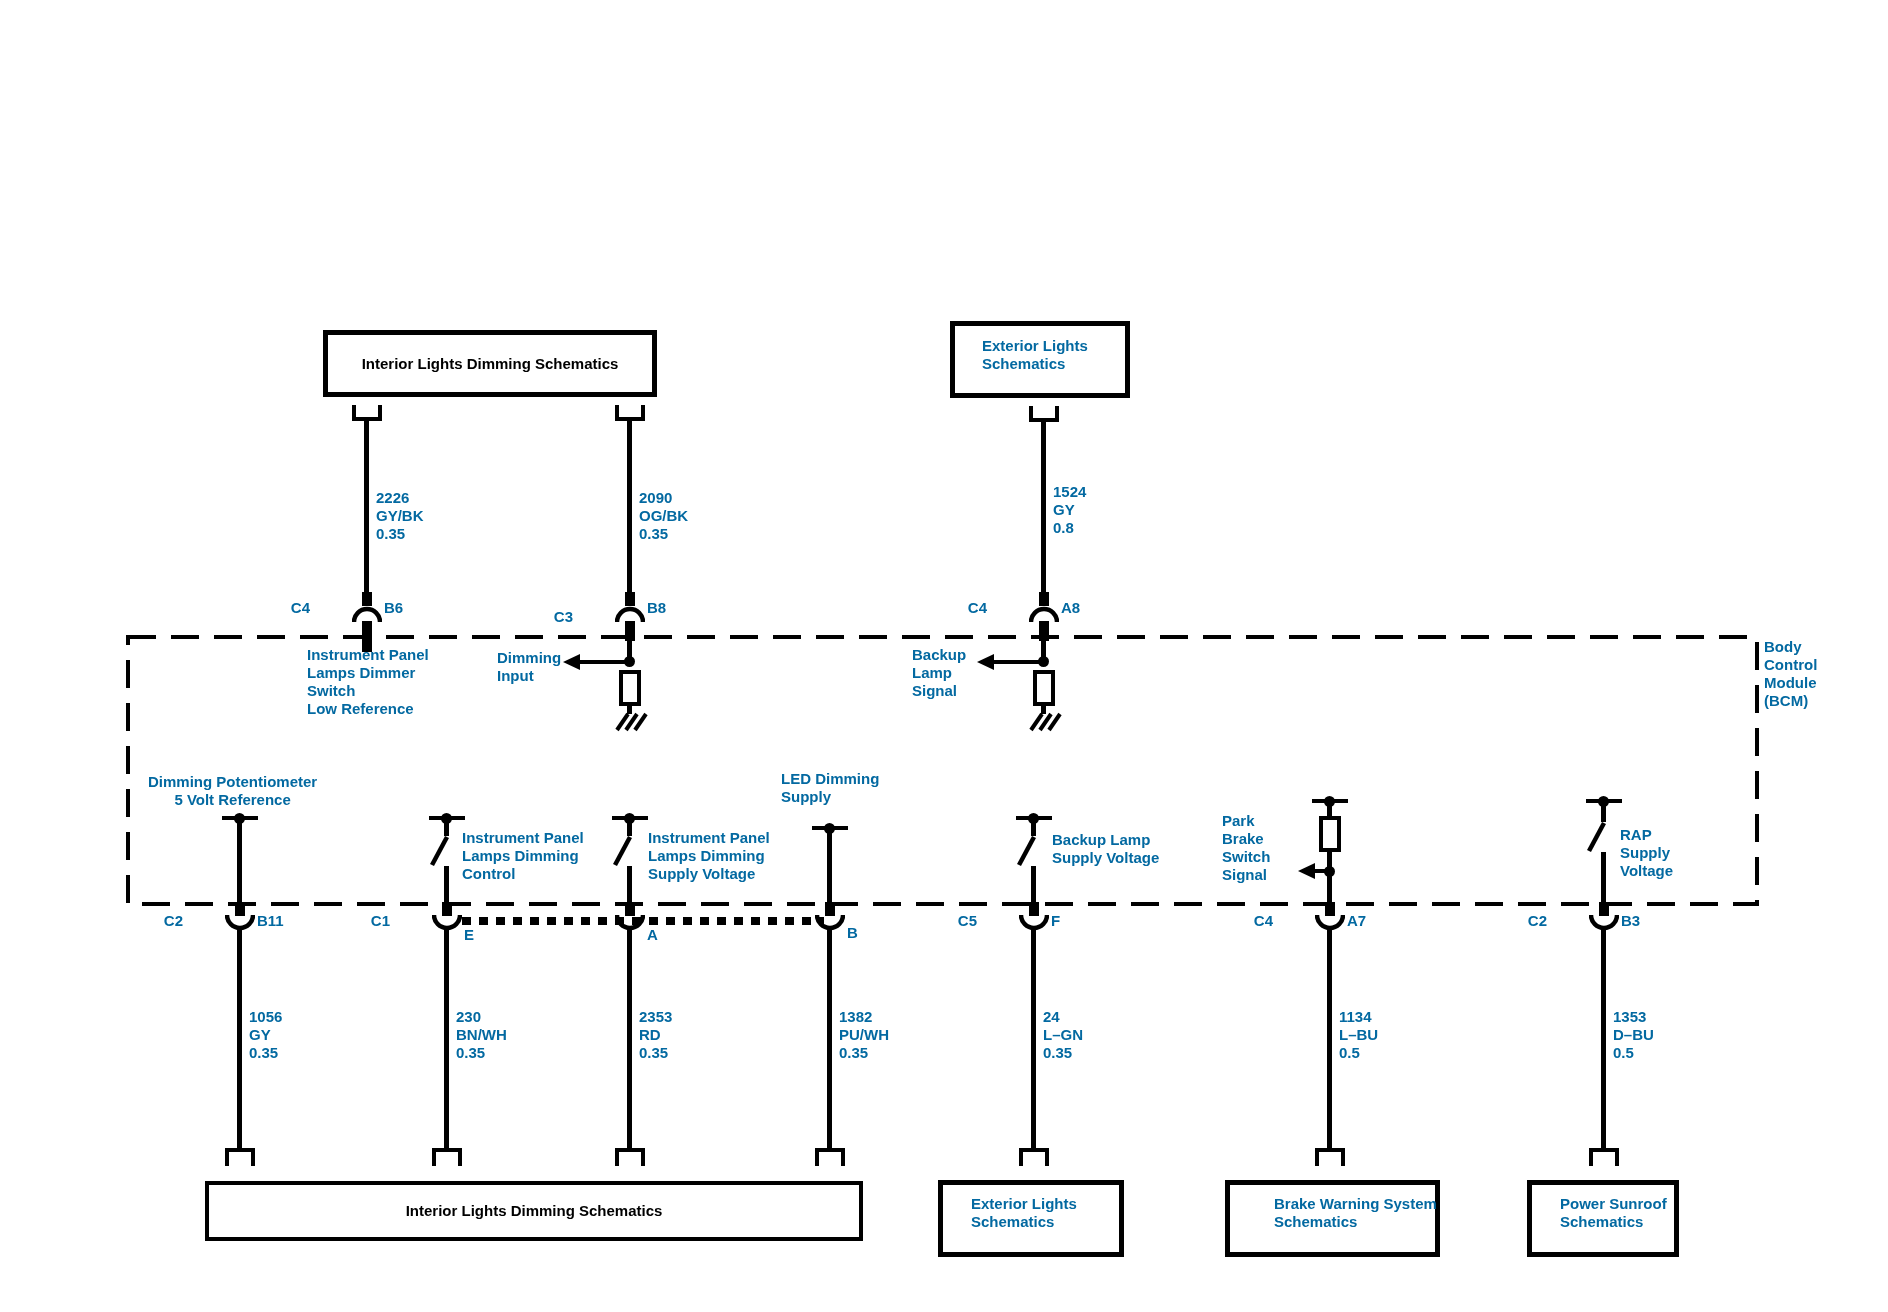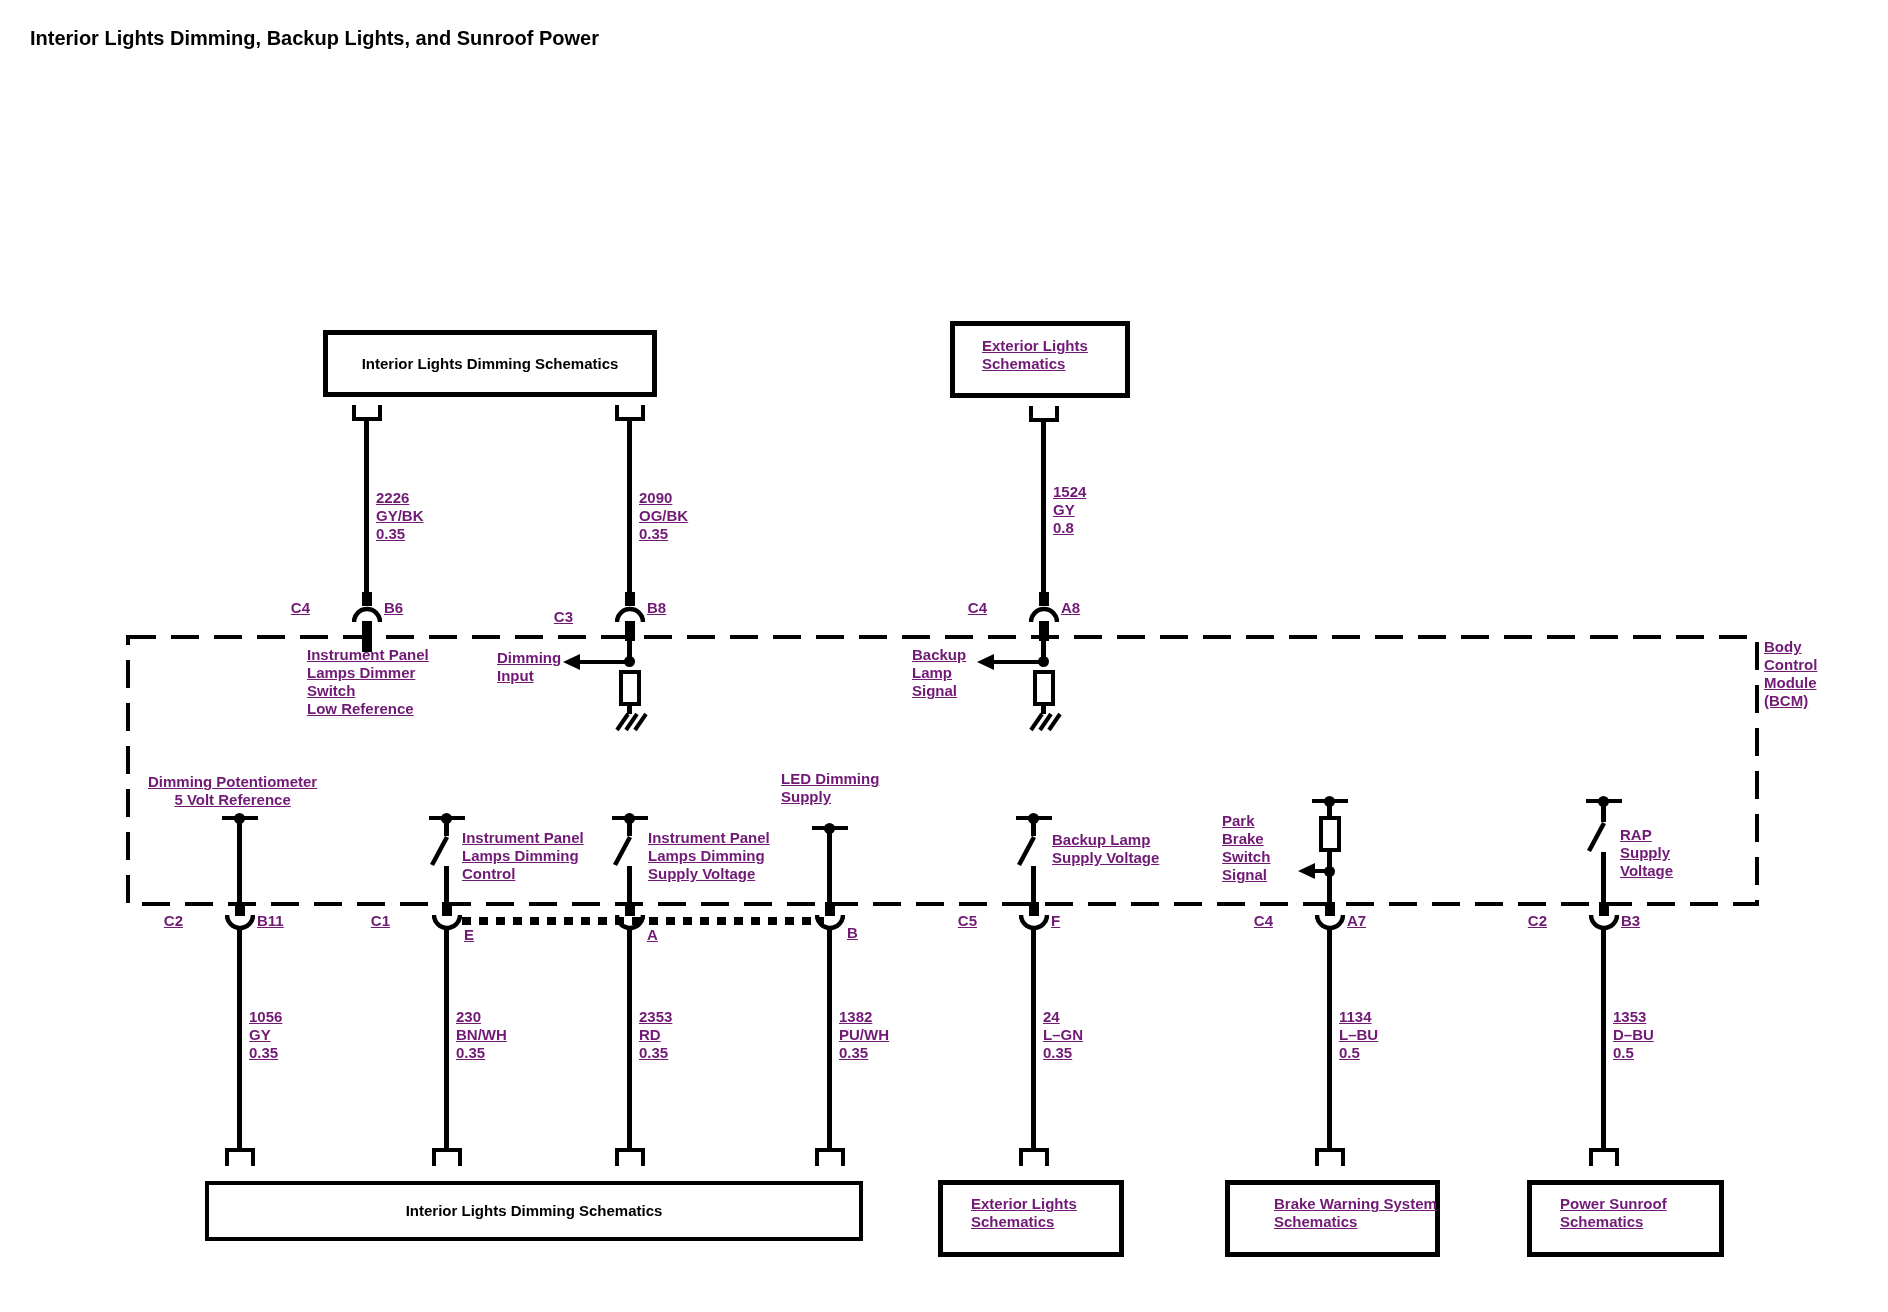--- a/index.html
+++ b/index.html
@@ -1,39 +1,38 @@
 <!DOCTYPE html>
 <html><head>
 <meta charset="utf-8">
 <style>
   html,body{margin:0;padding:0;background:#888;}
   #canvas{position:relative;width:1888px;height:1312px;background:#ffffff;overflow:hidden;
           font-family:"Liberation Sans",sans-serif;color:#000;}
-  .lbl{position:absolute;font:700 15px/18px "Liberation Sans",sans-serif;color:#701a75;white-space:nowrap;text-decoration:underline;}
+  .lbl{position:absolute;font:700 15px/18px "Liberation Sans",sans-serif;color:#0369a1;white-space:nowrap;}
   .lbl.r{text-align:right;}
   .wire{position:absolute;background:#000;}
   .box{position:absolute;box-sizing:border-box;border:4px solid #000;background:#fff;}
   .box.b5{border-width:5px;}
   .box.center{display:flex;align-items:center;justify-content:center;}
   .resistor{position:absolute;box-sizing:border-box;border:4px solid #000;background:#fff;}
   .dot{position:absolute;width:11px;height:11px;border-radius:50%;background:#000;}
   .arrL{position:absolute;width:0;height:0;border-top:8px solid transparent;border-bottom:8px solid transparent;border-right:17px solid #000;}
   .dotline{position:absolute;height:8px;background:repeating-linear-gradient(90deg,#000 0 9px,transparent 9px 17px);}
   .title{position:absolute;font:700 20px/24px "Liberation Sans",sans-serif;}
   svg{position:absolute;display:block;}
   .conn-table{position:absolute;box-sizing:border-box;border:3px solid #000;background:#fff;width:112px;}
   .conn-table .hdr{font:700 15px/22px "Liberation Sans",sans-serif;text-align:center;border-bottom:3px solid #000;padding:0 2px;}
   .conn-table .rows{font:700 14.5px/17.5px "Liberation Sans",sans-serif;padding:3px 6px 5px 6px;white-space:nowrap;}
 </style>
 </head>
 <body>
 
 <div id="canvas">
 
-  <div class="title" style="left:30px;top:26px;">Interior Lights Dimming, Backup Lights, and Sunroof Power</div>
 
   <div class="box b5 center" style="left:323px;top:330px;width:334px;height:67px;font:700 15px/18px 'Liberation Sans',sans-serif;">
     <span>Interior Lights Dimming Schematics</span>
   </div>
   <div class="box b5" style="left:950px;top:321px;width:180px;height:77px;">
     <div class="lbl" style="position:static;padding:11px 0 0 27px;">Exterior Lights<br>Schematics</div>
   </div>
 
   <svg style="left:126px;top:635px;" width="1633" height="271">
     <rect x="2" y="2" width="1629" height="267" fill="none" stroke="#000" stroke-width="4" stroke-dasharray="28 15"></rect>
@@ -240,17 +239,17 @@
 
   <div class="box center" style="left:205px;top:1181px;width:658px;height:60px;font:700 15px/18px 'Liberation Sans',sans-serif;">
     <span>Interior Lights Dimming Schematics</span>
   </div>
   <div class="box b5" style="left:938px;top:1180px;width:186px;height:77px;">
     <div class="lbl" style="position:static;padding:10px 0 0 28px;">Exterior Lights<br>Schematics</div>
   </div>
   <div class="box b5" style="left:1225px;top:1180px;width:215px;height:77px;padding-left:16px;">
     <div class="lbl" style="position:static;padding:10px 0 0 28px;">Brake Warning System<br>Schematics</div>
   </div>
-  <div class="box b5" style="left:1527px;top:1180px;width:197px;height:77px;">
+  <div class="box b5" style="left:1527px;top:1180px;width:152px;height:77px;">
     <div class="lbl" style="position:static;padding:10px 0 0 28px;">Power Sunroof<br>Schematics</div>
   </div>
 
 </div>
 
 </body></html>

